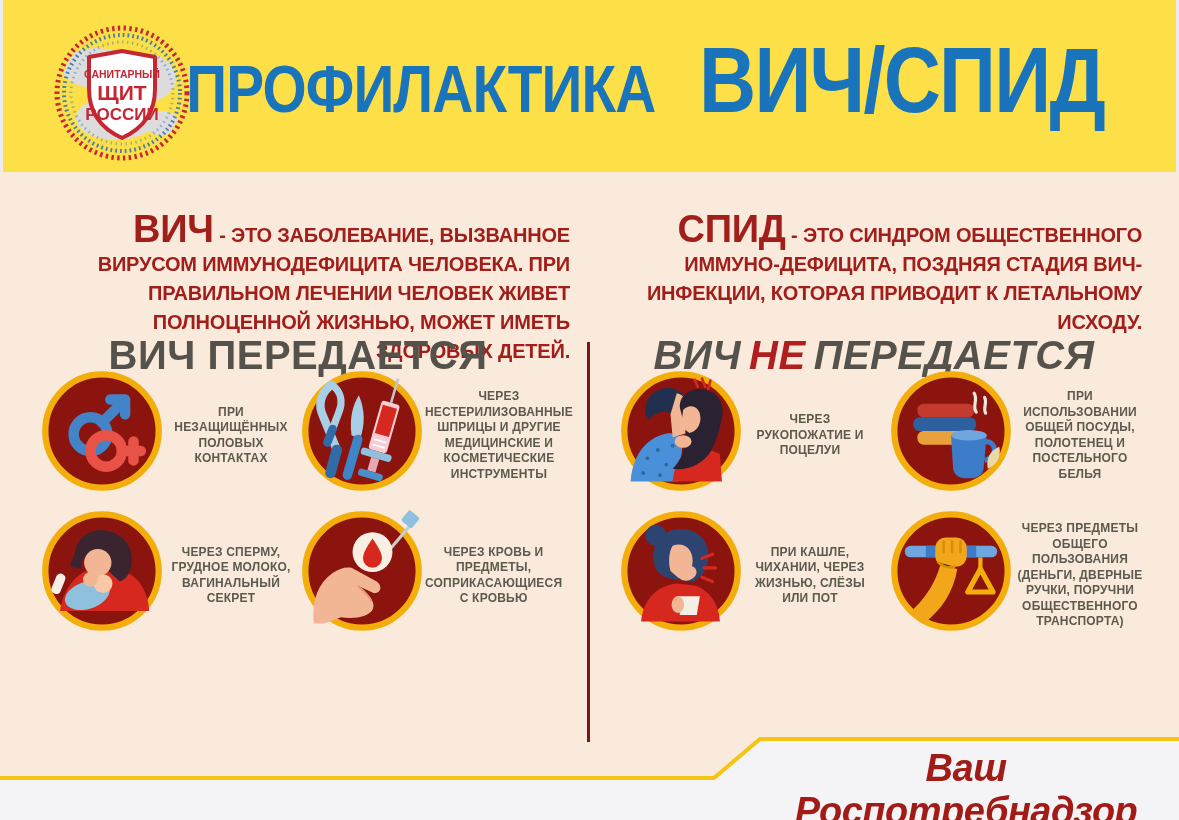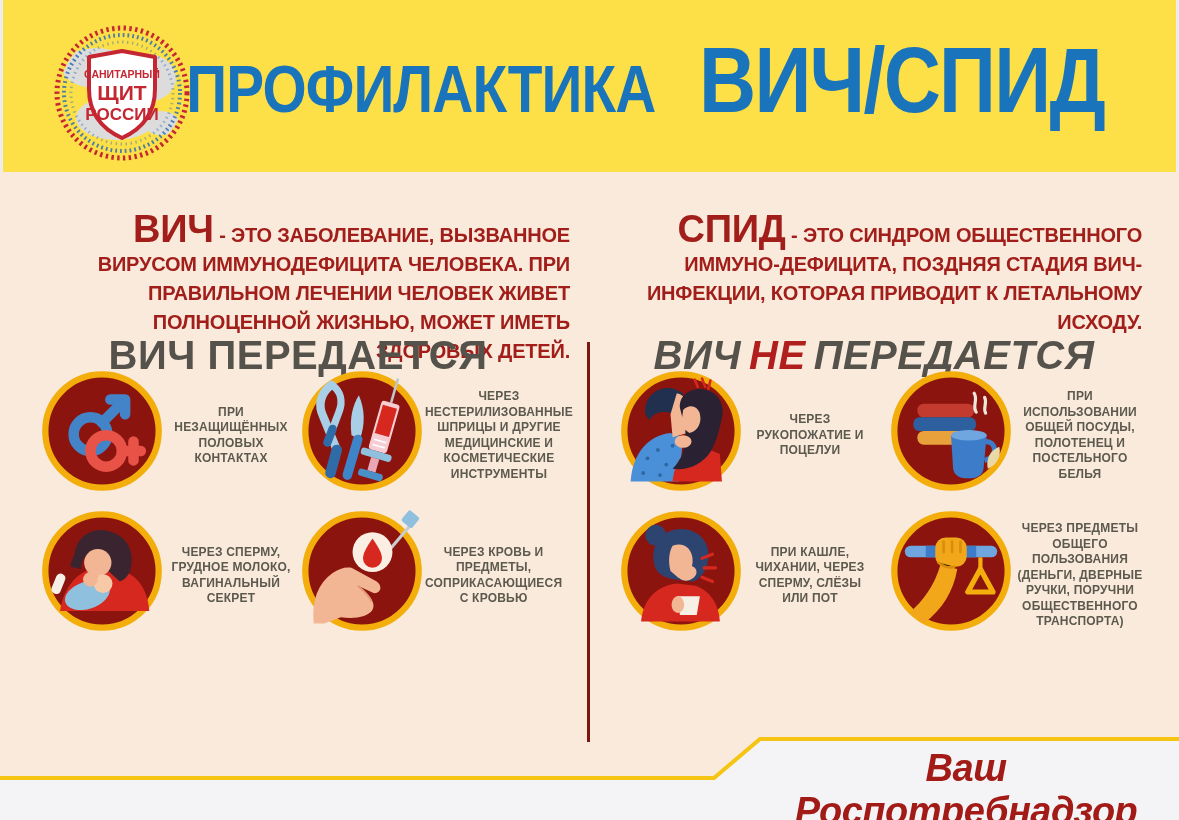--- a/index.html
+++ b/index.html
@@ -267,21 +267,21 @@
           <ellipse cx="66" cy="62" rx="9" ry="7" fill="#F3B694" transform="rotate(-20,66,62)"></ellipse>
           <path d="M56,84 L78,84 L75,102 L59,102 Z" fill="#F6EFE6"></path>
           <ellipse cx="57" cy="92" rx="6" ry="8" fill="#F3B694"></ellipse>
           <g stroke="#D6281E" stroke-width="3" stroke-linecap="round">
             <path d="M80,48 l10,-4"></path>
               <path d="M82,57 l11,0"></path>
               <path d="M80,66 l10,4"></path>
           </g>
         </svg>
       </div>
-      <div class="caption">ПРИ КАШЛЕ, ЧИХАНИИ, ЧЕРЕЗ СПЕРМУ, СЛЁЗЫ ИЛИ ПОТ</div>
+      <div class="caption">ПРИ КАШЛЕ, ЧИХАНИИ, ЧЕРЕЗ ЖИЗНЬЮ, СЛЁЗЫ ИЛИ ПОТ</div>
     </div>
 
     <div class="card">
       <div class="circle">
         <svg viewBox="0 0 120 120" width="126" height="126">
           <circle cx="60" cy="60" r="54" fill="#8C140F" stroke="#F3AE0C" stroke-width="6"></circle>
           <rect x="16" y="36" width="88" height="11" rx="5.5" fill="#6FA6E0"></rect>
           <rect x="36" y="36" width="48" height="11" fill="#3D7CC9"></rect>
           <path d="M50,54 C44,74 34,88 20,100 L34,110 C52,96 62,80 66,58 Z" fill="#F2A71B"></path>
           <rect x="45" y="28" width="30" height="28" rx="10" fill="#F2A71B"></rect>

